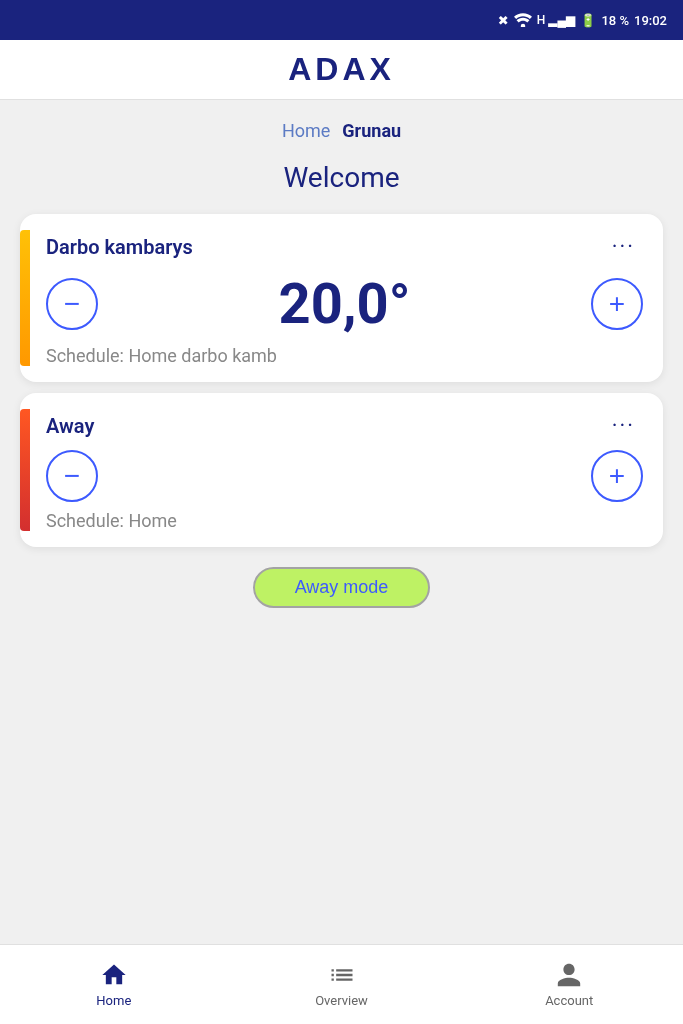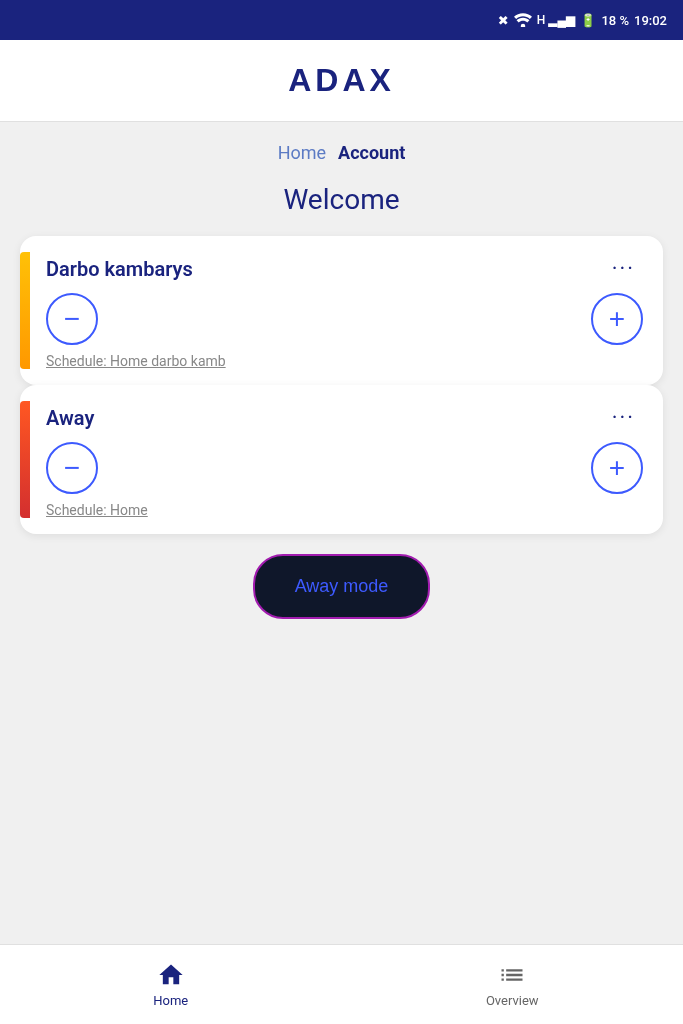--- a/index.html
+++ b/index.html
@@ -30,21 +30,21 @@
 
     .status-icons {
       display: flex;
       align-items: center;
       gap: 5px;
     }
 
     
     .app-header {
       background: white;
-      height: 82px;
+      height: 60px;
       display: flex;
       align-items: center;
       justify-content: center;
       border-bottom: 1px solid #e0e0e0;
     }
 
     .app-logo {
       font-size: 32px;
       font-weight: 900;
       color: #1a237e;
@@ -84,21 +84,21 @@
       font-size: 28px;
       color: #1a237e;
       font-weight: 400;
       margin: 10px 0 20px;
     }
 
     
     .device-card {
       background: white;
       border-radius: 16px;
-      margin-bottom: 0;
+      margin-bottom: 11px;
       padding: 16px 20px 16px 0;
       display: flex;
       align-items: stretch;
       box-shadow: 0 2px 8px rgba(0,0,0,0.08);
       position: relative;
       overflow: hidden;
     }
 
     .card-accent {
       width: 10px;
@@ -163,39 +163,38 @@
     }
 
     .temperature-display {
       font-size: 56px;
       font-weight: 700;
       color: #1a237e;
       text-align: center;
     }
 
     .schedule-text {
-      font-size: 14px;
+      font-size: 18px;
       color: #888;
       margin-top: 2px;
-      text-decoration: underline;
     }
 
     
     .away-mode-container {
       display: flex;
       justify-content: center;
       margin: 20px 0;
     }
 
     .away-mode-btn {
-      border: 2px solid #a21caf;
-      background: #0f172a;
+      border: 2px solid #a3a3a3;
+      background: #bef264;
       color: #3d5afe;
       font-size: 18px;
-      padding: 20px 40px;
+      padding: 8px 40px;
       border-radius: 30px;
       cursor: pointer;
       font-weight: 500;
     }
 
     
     .bottom-nav {
       background: white;
       height: 80px;
       display: flex;
@@ -257,34 +256,35 @@
 </div>
 
 <div class="app-header">
   <div class="app-logo">ADAX</div>
 </div>
 
 <div class="main-content">
 
   <div class="breadcrumb">
     <span class="breadcrumb-item">Home</span>
-    <span class="breadcrumb-item active">Account</span>
+    <span class="breadcrumb-item active">Grunau</span>
   </div>
 
   <h1 class="welcome-title">Welcome</h1>
 
   <div class="device-card">
     <div class="card-accent yellow"></div>
     <div class="card-body">
       <div class="card-header">
         <span class="device-name">Darbo kambarys</span>
         <span class="more-btn">···</span>
       </div>
       <div class="card-controls">
         <button class="control-btn">−</button>
+        <span class="temperature-display">20,0°</span>
         <button class="control-btn">+</button>
       </div>
       <div class="schedule-text">Schedule: Home darbo kamb</div>
     </div>
   </div>
 
   <div class="device-card">
     <div class="card-accent orange-red"></div>
     <div class="card-body">
       <div class="card-header">
@@ -314,14 +314,20 @@
     <span class="nav-label">Home</span>
   </div>
 
   <div class="nav-item">
     <svg class="home-icon-svg" viewBox="0 0 24 24" fill="#666">
       <path d="M3 13h2v-2H3v2zm0 4h2v-2H3v2zm0-8h2V7H3v2zm4 4h14v-2H7v2zm0 4h14v-2H7v2zM7 7v2h14V7H7z"></path>
     </svg>
     <span class="nav-label">Overview</span>
   </div>
 
+  <div class="nav-item">
+    <svg class="home-icon-svg" viewBox="0 0 24 24" fill="#666">
+      <path d="M12 12c2.7 0 4.8-2.1 4.8-4.8S14.7 2.4 12 2.4 7.2 4.5 7.2 7.2 9.3 12 12 12zm0 2.4c-3.2 0-9.6 1.6-9.6 4.8v2.4h19.2v-2.4c0-3.2-6.4-4.8-9.6-4.8z"></path>
+    </svg>
+    <span class="nav-label">Account</span>
+  </div>
 
 </div>
 
 </body></html>

